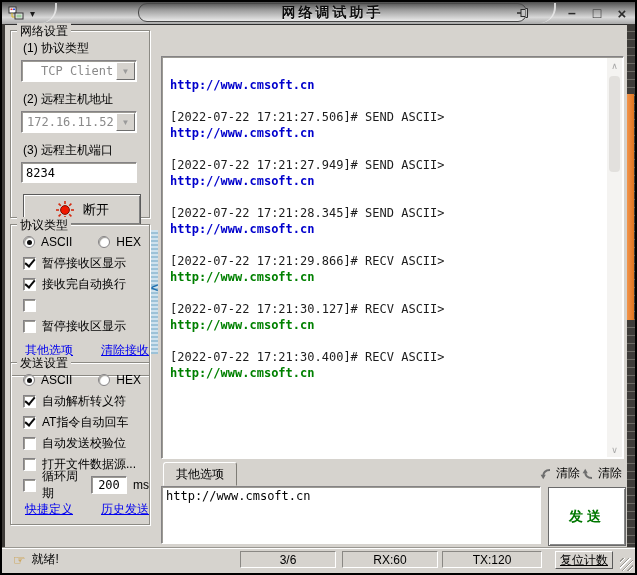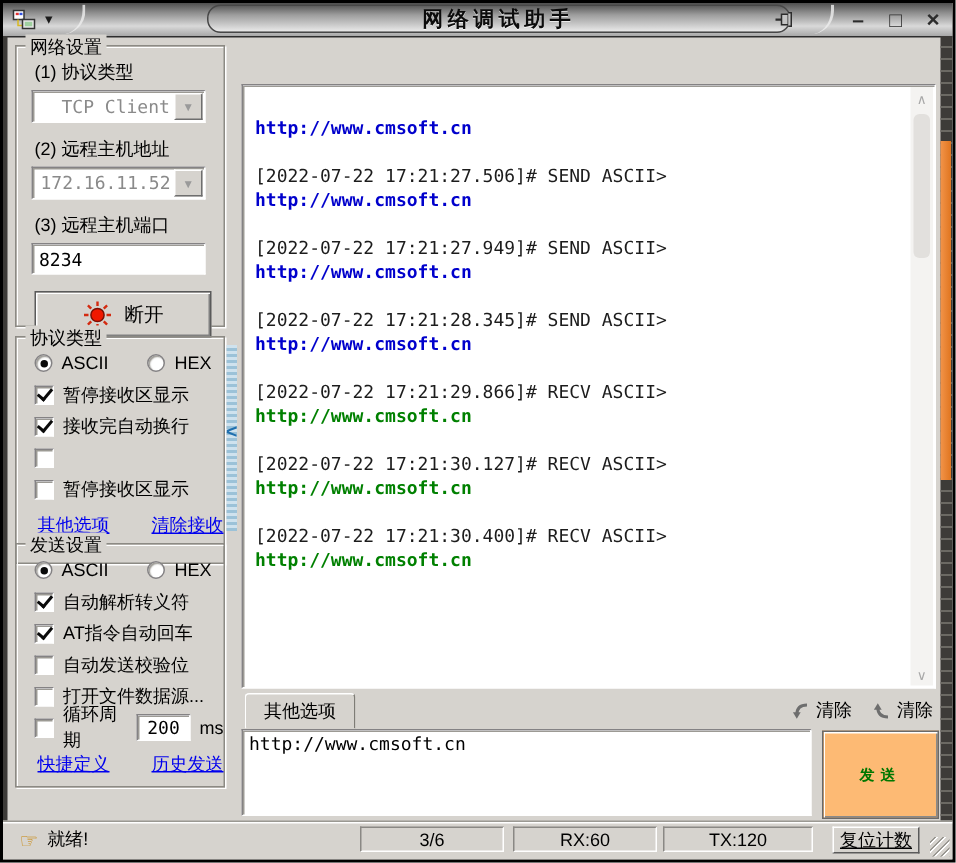--- a/index.html
+++ b/index.html
@@ -97,31 +97,31 @@
   .entry .content{font-weight:bold;}
   .entry .content.send{color:#0000cc;}
   .entry .content.recv{color:#008000;}
   .vscroll{position:absolute;top:1px;bottom:1px;right:1px;width:15px;background:#f4f3f1;}
   .vs-arrow{position:absolute;left:0;width:15px;height:15px;display:flex;align-items:center;
     justify-content:center;color:#a8a8a8;font-size:9px;}
   .vs-up{top:0;} .vs-down{bottom:0;}
   .vs-thumb{position:absolute;left:2px;right:2px;top:18px;height:96px;background:#e2e0dd;border-radius:4px;}
 
   .tabrow2{position:absolute;left:159px;top:461px;width:463px;height:23px;}
-  .clears{position:absolute;right:2px;top:2px;display:flex;gap:12px;align-items:center;}
+  .clears{position:absolute;right:2px;top:2px;display:flex;align-items:center;}
   .clear-btn{display:flex;align-items:center;gap:4px;cursor:pointer;}
   .sendbox{position:absolute;left:159px;top:484px;width:380px;height:58px;background:#fff;
     border:1px solid;border-color:#848284 #fff #fff #848284;box-shadow:inset 1px 1px 0 #9c9a94;
     box-sizing:border-box;}
   .sendbox textarea{width:100%;height:100%;border:none;outline:none;resize:none;background:transparent;
     font-family:"DejaVu Sans Mono",monospace;font-size:12px;padding:2px 4px;box-sizing:border-box;}
-  .send-btn{position:absolute;left:546px;top:485px;width:76px;height:57px;background:#fdba74;
+  .send-btn{position:absolute;left:546px;top:485px;width:76px;height:57px;background:#ffffff;
     border:1px solid #6a6a6a;box-shadow:inset 1px 1px 0 #fff,inset -1px -1px 0 #8a8a8a;
     display:flex;align-items:center;justify-content:center;color:#007700;font-weight:bold;
-    font-size:10px;letter-spacing:4px;cursor:pointer;}
+    font-size:14px;letter-spacing:4px;cursor:pointer;}
 
   
   .statusbar{position:absolute;left:0;right:0;bottom:0;height:25px;background:#d6d3ce;
     border-top:1px solid #9a9892;box-shadow:inset 0 1px 0 #fff;}
   .sb-panel{position:absolute;top:3px;height:17px;border:1px solid;border-color:#8a8884 #fff #fff #8a8884;
     display:flex;align-items:center;justify-content:center;font-size:12px;box-sizing:border-box;}
   .sb-left{left:4px;width:226px;justify-content:flex-start;padding-left:6px;gap:6px;border-color:transparent;}
   .hand{color:#c8860a;font-size:14px;line-height:1;}
   .sb-1{left:238px;width:96px;} .sb-2{left:340px;width:96px;} .sb-3{left:440px;width:100px;}
   .sb-reset{position:absolute;right:22px;top:3px;width:58px;height:18px;background:#d6d3ce;

